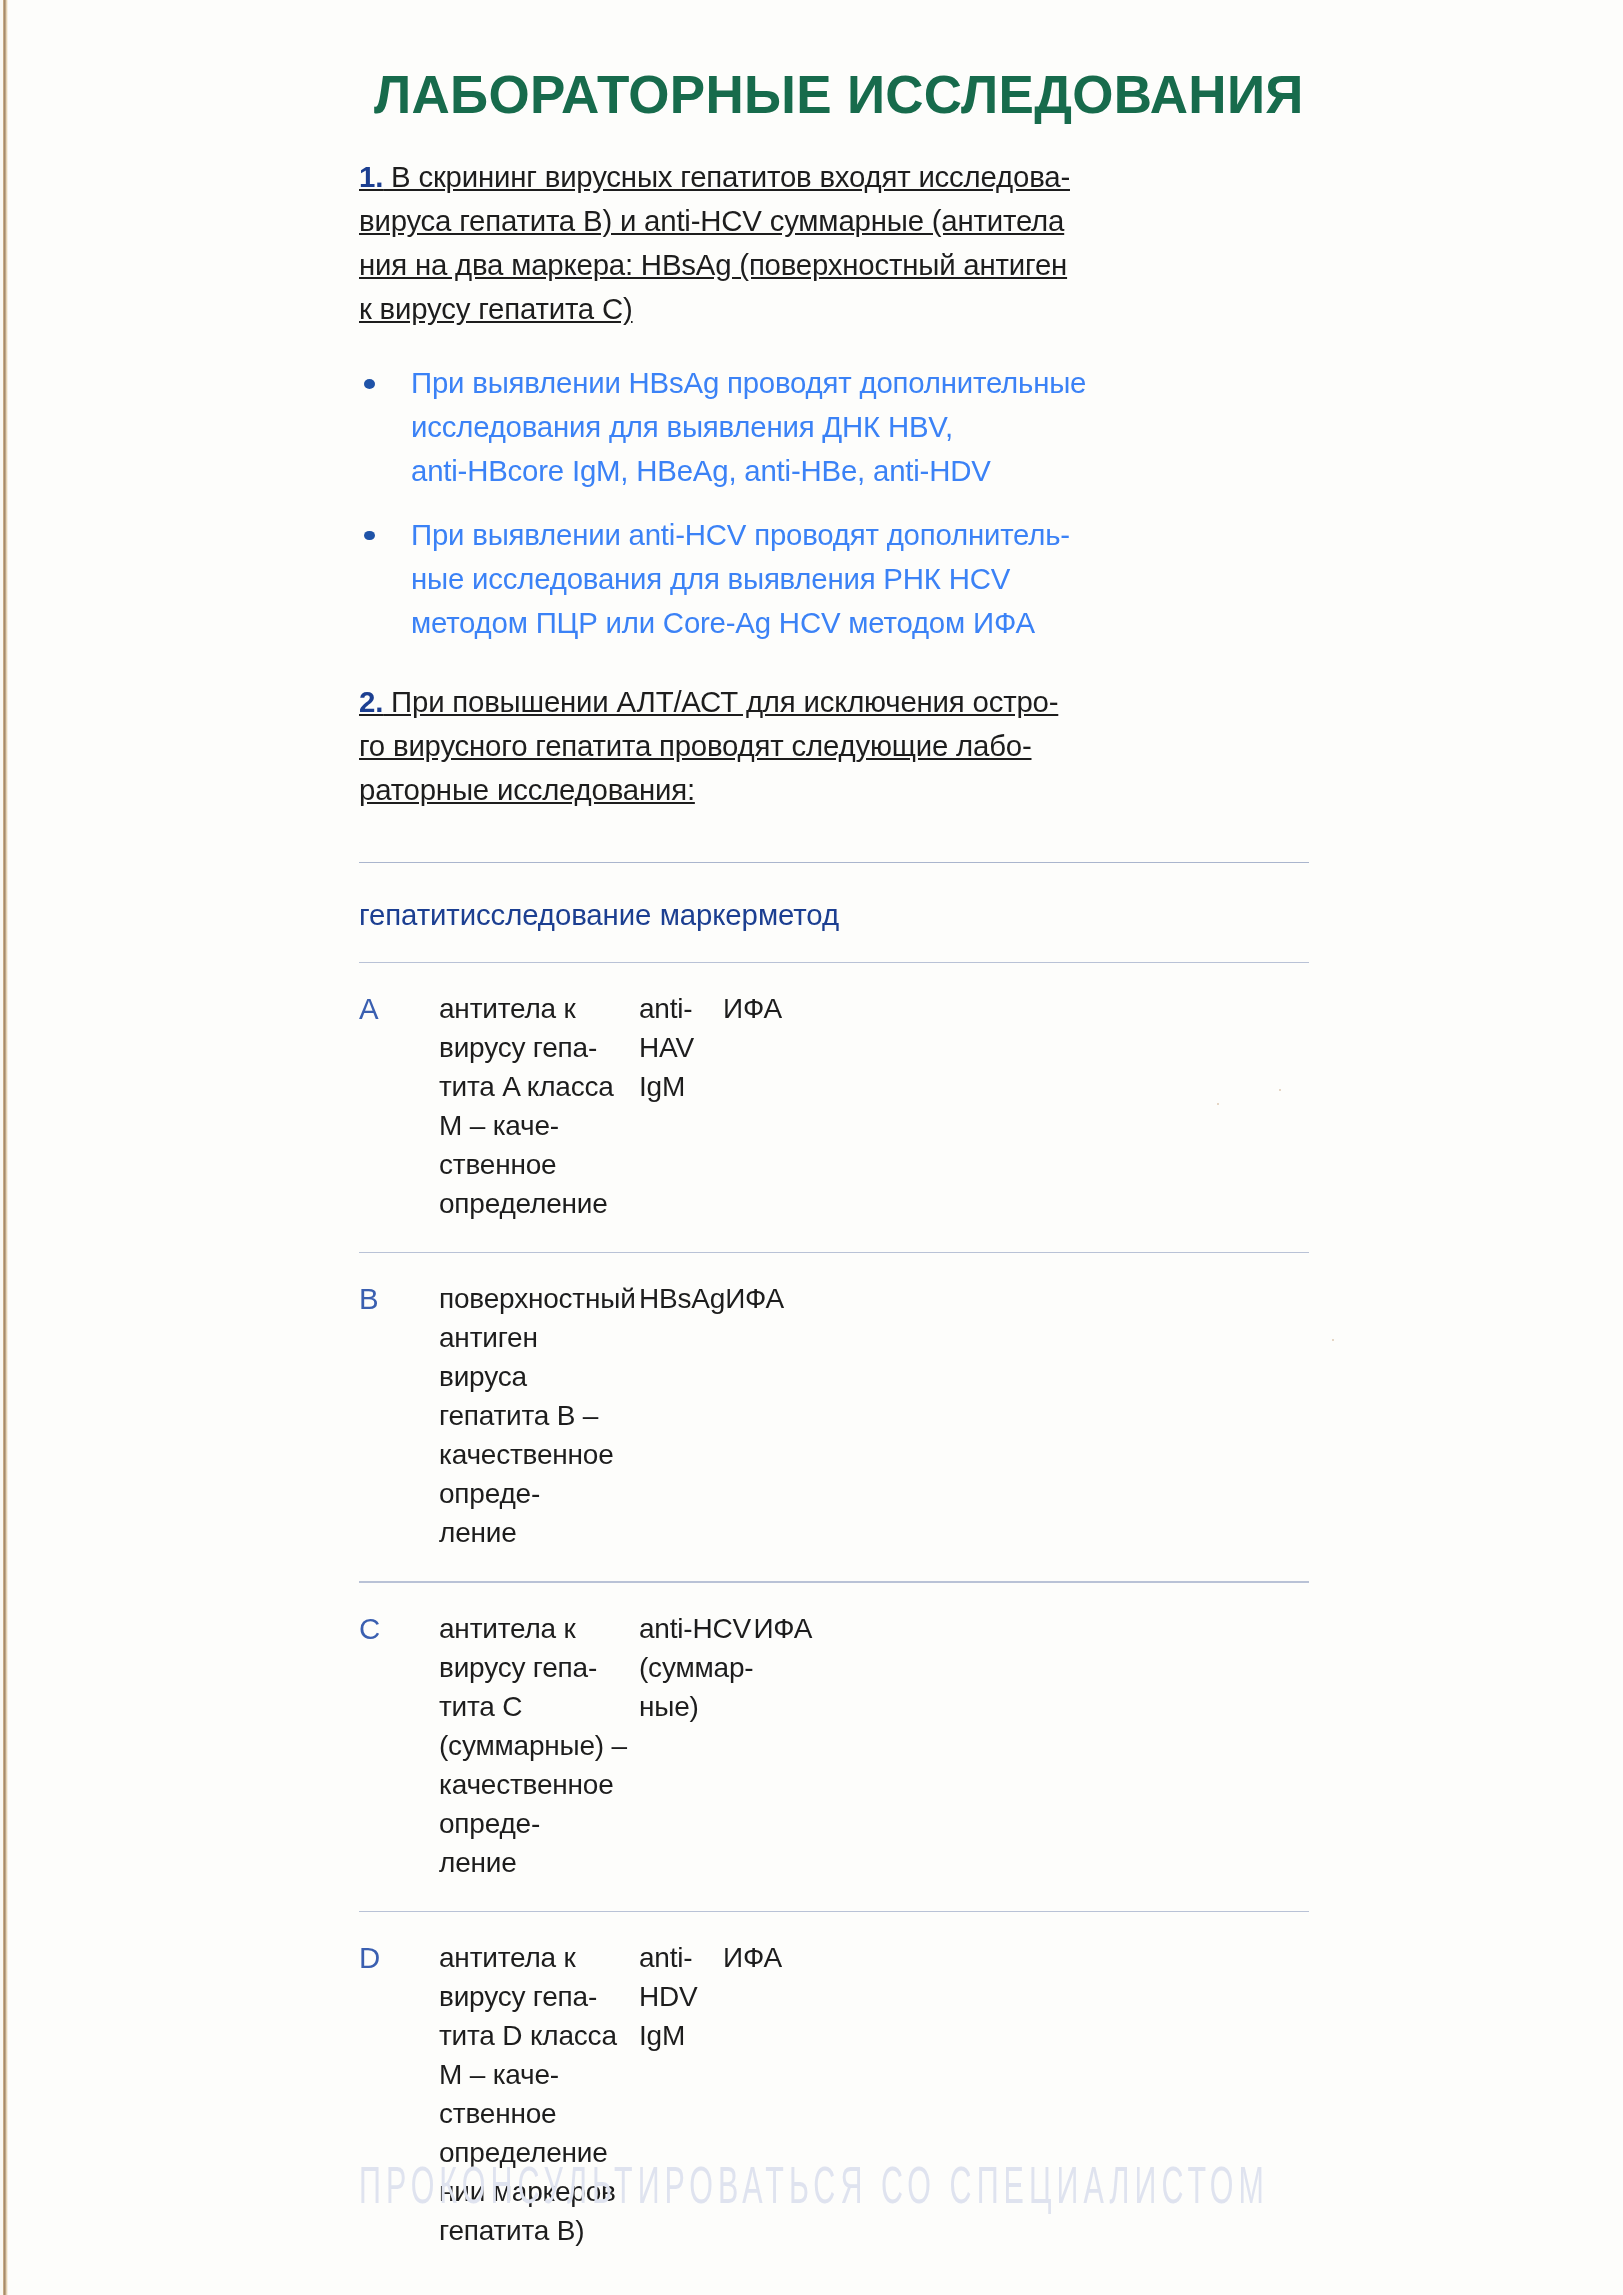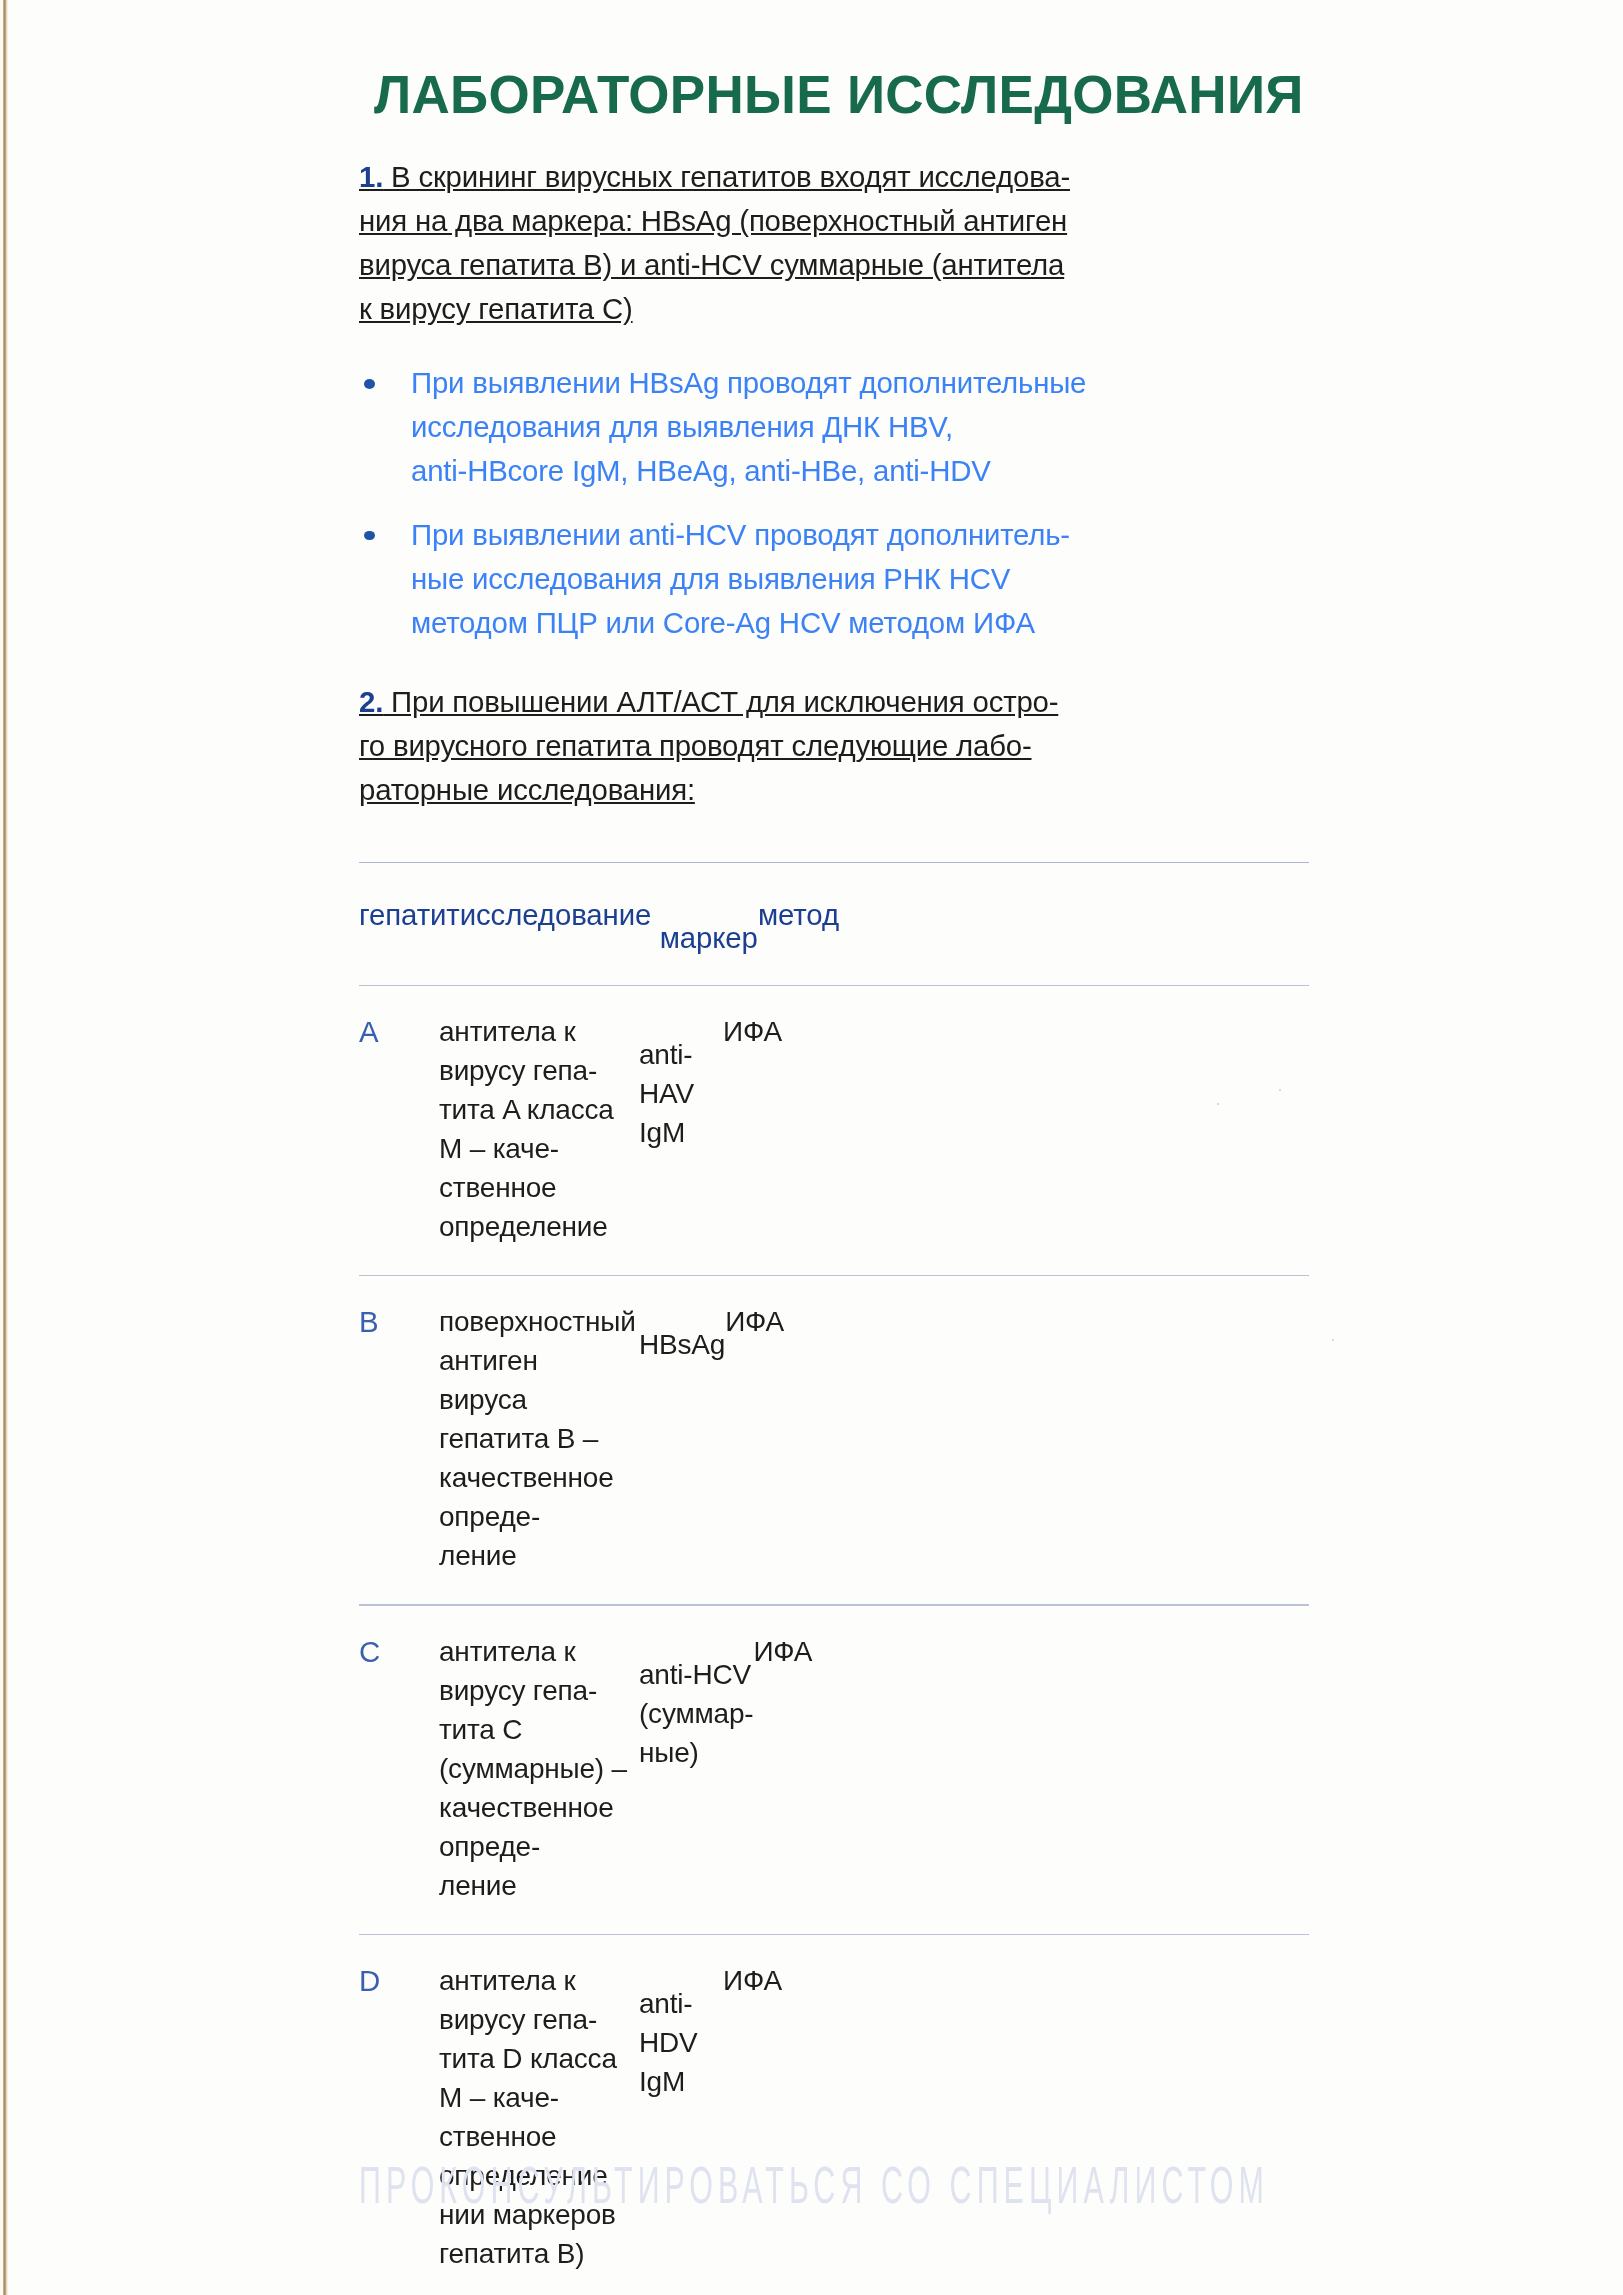--- a/index.html
+++ b/index.html
@@ -152,21 +152,21 @@
   }
   .tbody-row .col-hep {
     color: #3a5fb0;
     font-size: 29.4px;
   }
   .tbody-row .ln { display: block; }
 
   
   .colset .col-hep    { flex: 0 0 80px; }
   .colset .col-study  { flex: 0 0 200px; }
-  .colset .col-marker { flex: 0 0 84px; margin-top: 23px; }
+  .colset .col-marker { flex: 0 0 84px; }
   .colset .col-method { flex: 0 0 79px; }
 
   
   .watermark {
     position: absolute;
     left: 359px;
     top: 2159px;
     width: 955px;
     font-size: 39px;
     line-height: 1;
@@ -195,22 +195,22 @@
 
   <div class="scan-edge"></div>
   <div class="scan-edge-2"></div>
 
   <div class="content">
 
     <h1 class="doc-title">ЛАБОРАТОРНЫЕ ИССЛЕДОВАНИЯ</h1>
 
     <p class="para para-1">
       <span class="ln"><span class="num">1.</span><span> В скрининг вирусных гепатитов входят исследова-</span></span>
+      <span class="ln">вируса гепатита B) и anti-HCV суммарные (антитела</span>
       <span class="ln">ния на два маркера: HBsAg (поверхностный антиген</span>
-      <span class="ln">вируса гепатита B) и anti-HCV суммарные (антитела</span>
       <span class="ln">к вирусу гепатита C)</span>
     </p>
 
     <ul class="bullets">
       <li class="bullet">
         <span class="bullet-dot"></span>
         <span class="ln">При выявлении HBsAg проводят дополнительные</span>
         <span class="ln">исследования для выявления ДНК HBV,</span>
         <span class="ln">anti-HBcore IgM, HBeAg, anti-HBe, anti-HDV</span>
       </li>

